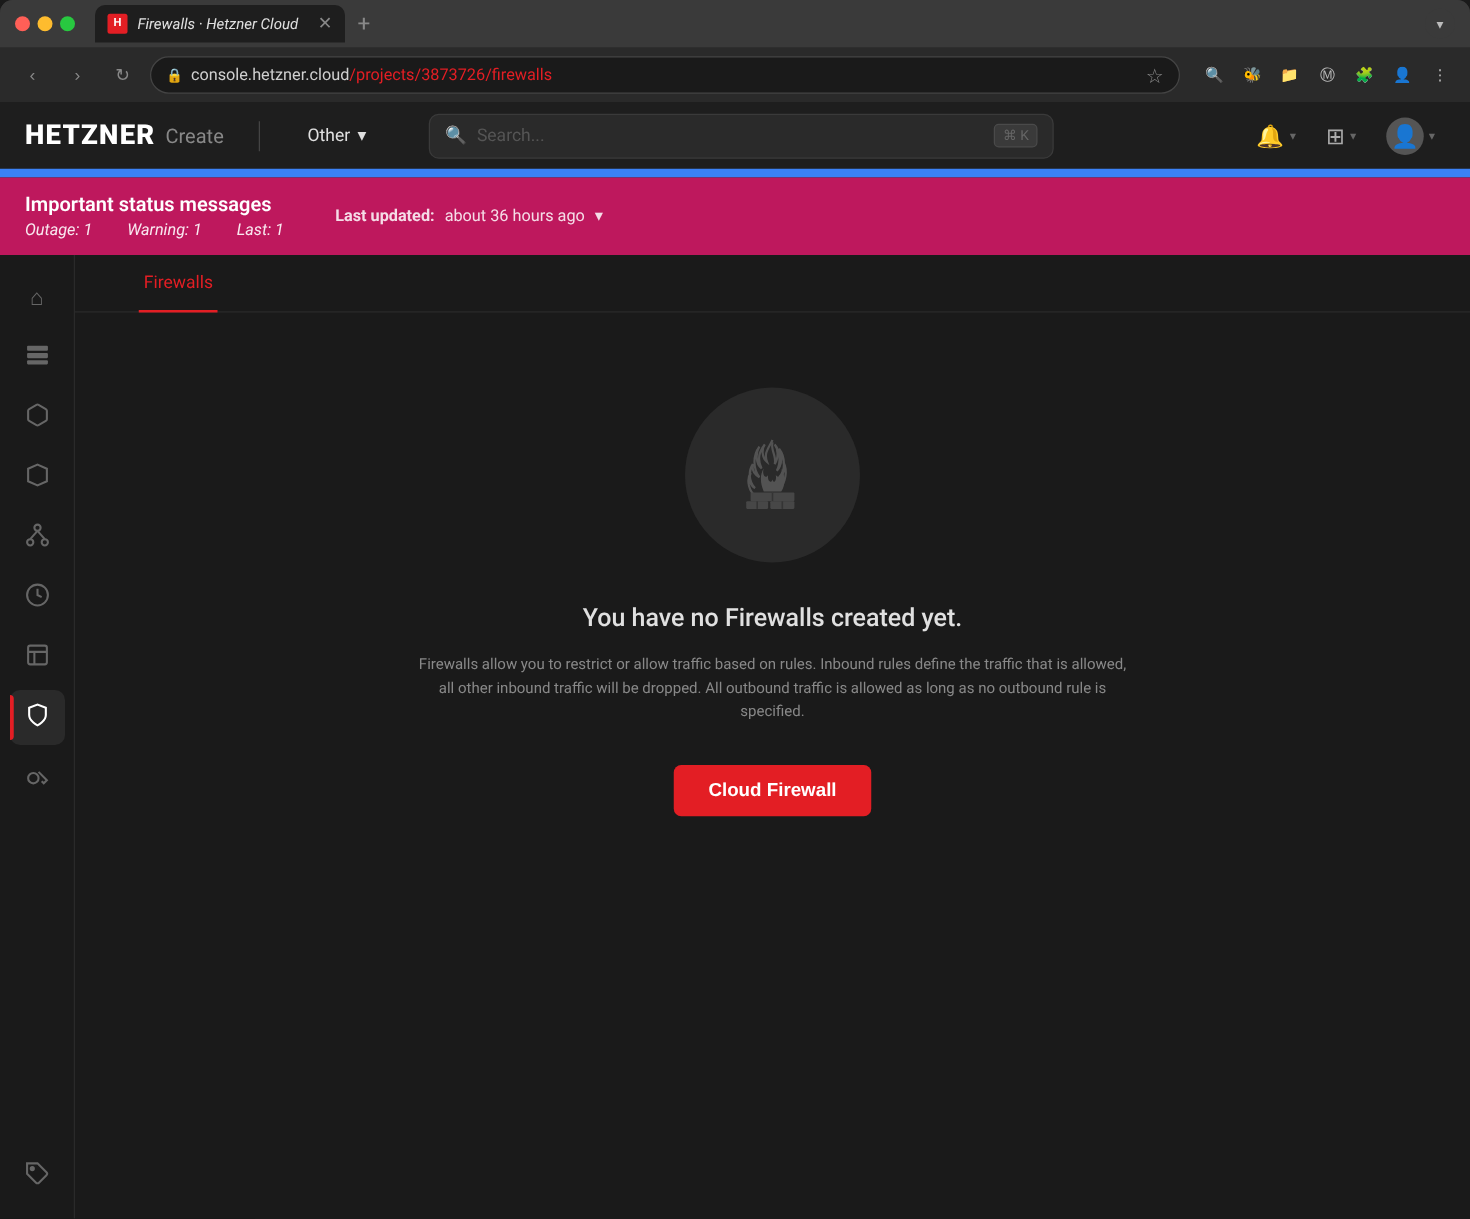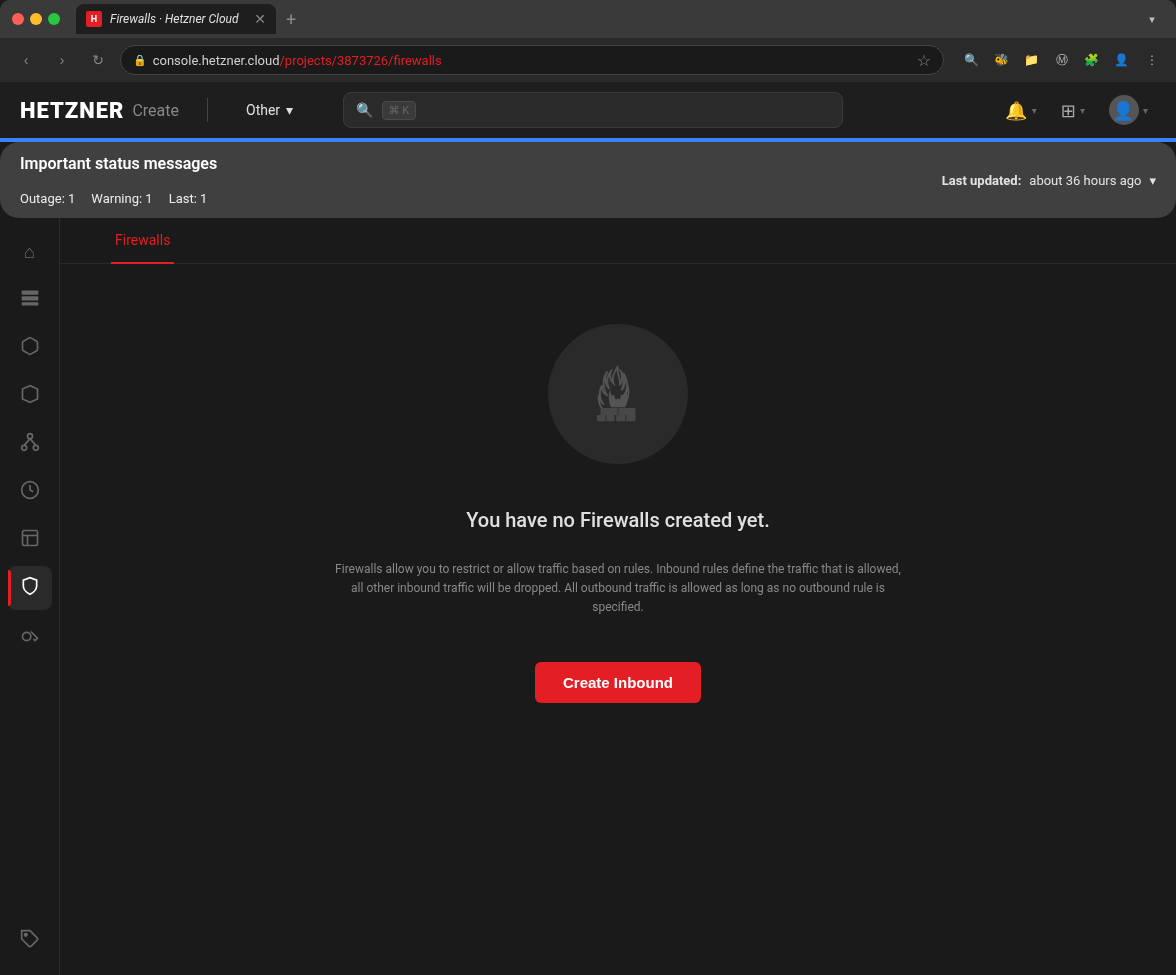--- a/index.html
+++ b/index.html
@@ -179,21 +179,21 @@
       flex-direction: column;
     }
 
     
     .app-header {
       background: #1e1e1e;
       height: 60px;
       display: flex;
       align-items: center;
       padding: 0 20px;
-      border-bottom: 4px solid #3b82f6;
+      border-bottom: 7px solid #3b82f6;
       gap: 20px;
     }
 
     .hetzner-logo {
       display: flex;
       align-items: center;
       gap: 8px;
     }
 
     .logo-text {
@@ -282,38 +282,37 @@
       border-radius: 50%;
       overflow: hidden;
       background: #555;
       display: flex;
       align-items: center;
       justify-content: center;
     }
 
     
     .status-bar {
-      background: #404040;
+      background: #be185d;
       padding: 12px 20px;
       display: flex;
       align-items: center;
-      justify-content: space-between;
-      border-radius: 19px;
     }
 
     .status-title {
       color: #fff;
       font-size: 16px;
       font-weight: 600;
     }
 
     .status-items {
       display: flex;
-      gap: 16px;
-      margin-top: 18px;
+      gap: 28px;
+      margin-top: 4px;
+      font-style: italic;
     }
 
     .status-item {
       color: rgba(255,255,255,0.9);
       font-size: 13px;
     }
 
     .status-right {
       display: flex;
       align-items: center;
@@ -403,21 +402,20 @@
     }
 
     
     .empty-state {
       display: flex;
       flex-direction: column;
       align-items: center;
       justify-content: center;
       padding: 60px 20px;
       text-align: center;
-      gap: 12px;
     }
 
     .empty-icon-circle {
       width: 140px;
       height: 140px;
       border-radius: 50%;
       background: #2a2a2a;
       display: flex;
       align-items: center;
       justify-content: center;
@@ -514,20 +512,21 @@
       <span class="logo-text">HETZNER</span>
       <span class="logo-cloud">Create</span>
     </div>
     <div class="logo-divider"></div>
     <div class="project-selector">
       <span>Other</span>
       <span>▾</span>
     </div>
     <div class="header-search">
       <span class="search-icon-svg">🔍</span>
+      <span class="search-placeholder">Search...</span>
       <div class="search-shortcut">
         <span>⌘ K</span>
       </div>
     </div>
     <div class="header-actions">
       <div class="header-action-btn">
         <span>🔔</span>
         <span class="chevron">▾</span>
       </div>
       <div class="header-action-btn">
@@ -672,17 +671,17 @@
             <rect x="16" y="64" width="20" height="7" rx="1" fill="#555"></rect>
             <rect x="38" y="64" width="22" height="7" rx="1" fill="#555"></rect>
             <line x1="26" y1="64" x2="26" y2="71" stroke="#3a3a3a" stroke-width="1.5"></line>
             <line x1="49" y1="64" x2="49" y2="71" stroke="#3a3a3a" stroke-width="1.5"></line>
           </svg>
         </div>
 
         <h2 class="empty-title">You have no Firewalls created yet.</h2>
         <p class="empty-description">Firewalls allow you to restrict or allow traffic based on rules. Inbound rules define the traffic that is allowed, all other inbound traffic will be dropped. All outbound traffic is allowed as long as no outbound rule is specified.</p>
 
-        <button class="create-btn">Create Inbound</button>
+        <button class="create-btn">Cloud Firewall</button>
       </div>
     </div>
   </div>
 </div>
 
 </body></html>

